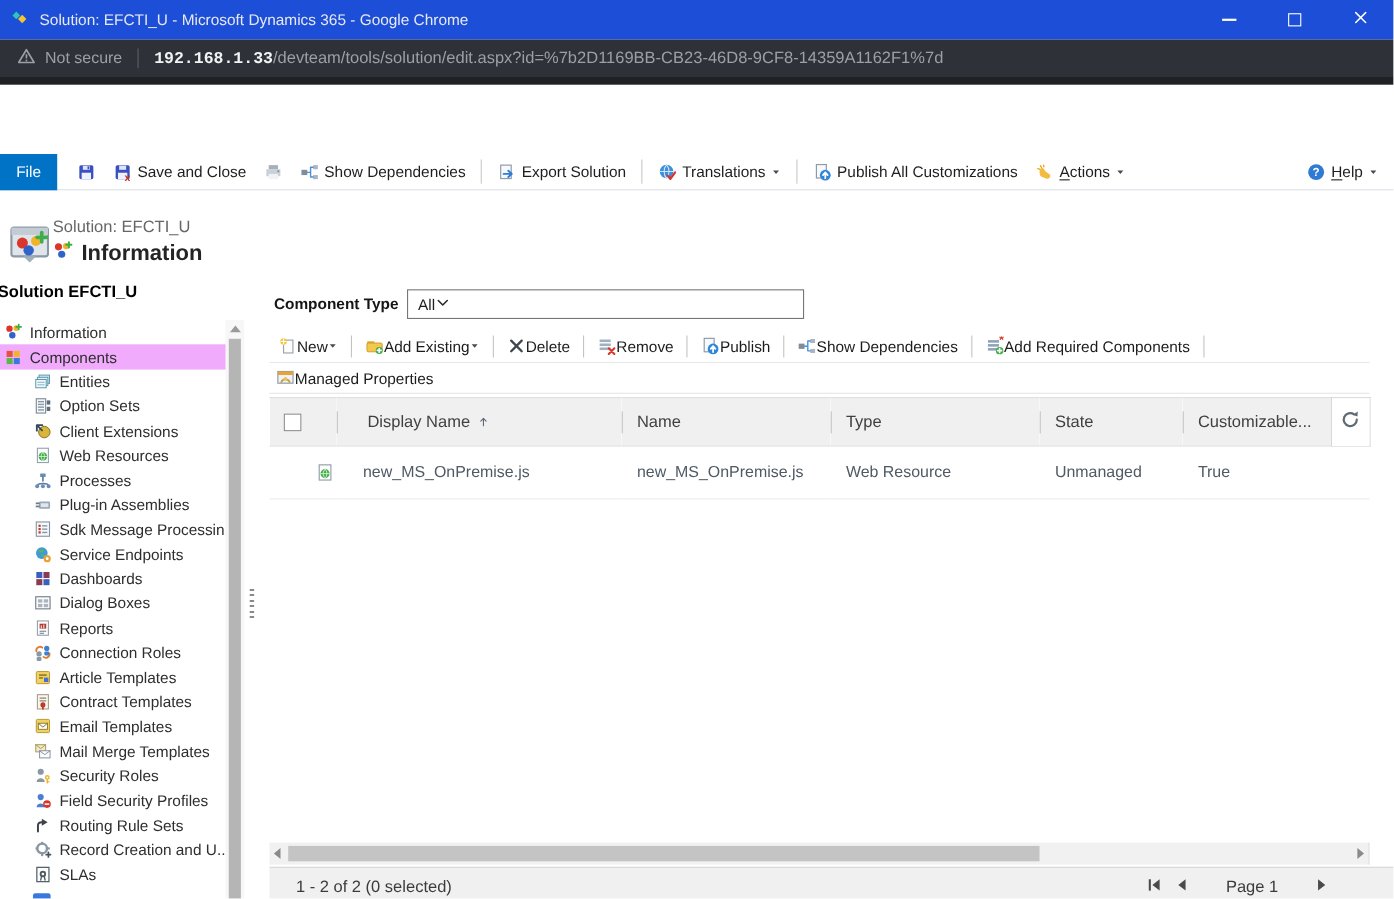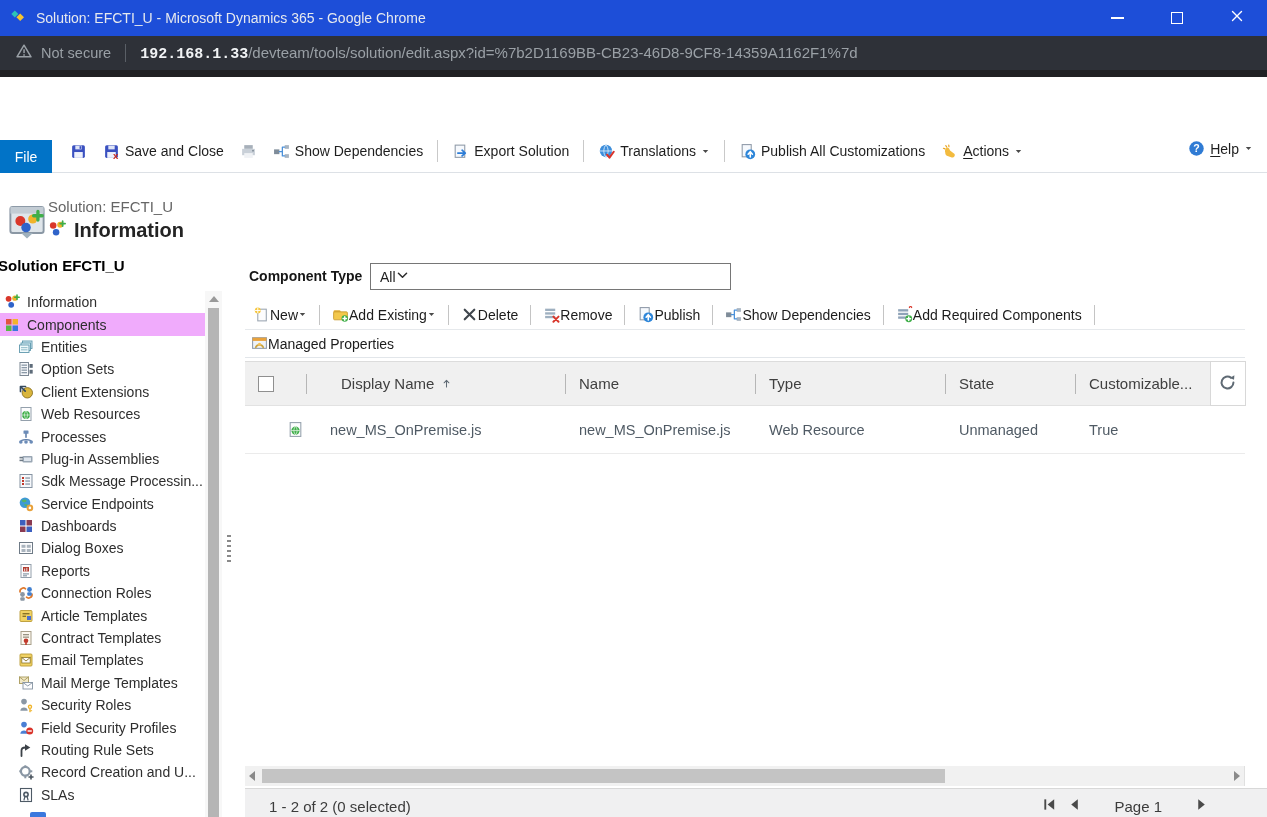--- a/index.html
+++ b/index.html
@@ -20,42 +20,42 @@
   .urlbar{position:absolute;top:36px;left:0;right:0;height:34px;background:#2e3138;
     display:flex;align-items:center;padding-left:16px;color:#9aa0a6;}
   .urlbar .sec{font-size:14.5px;margin-left:9px;}
   .vsep{width:1px;height:18px;background:#5a5f66;margin:0 14px;}
   .url{font-size:15px;color:#9aa0a6;white-space:nowrap;}
   .url b{color:#f1f3f5;font-weight:700;font-family:Liberation Mono, monospace;}
   .blackstrip{position:absolute;top:70px;left:0;right:0;height:7px;background:#202124;}
 
   
   .ribbon{position:absolute;top:140px;left:0;right:0;height:33px;display:flex;
-    align-items:flex-start;border-bottom:1px solid #dde1e6;padding-right:6px;}
+    align-items:center;border-bottom:1px solid #dde1e6;padding-right:6px;}
   .file-tab{width:52px;height:33px;background:#0173c7;color:#fff;font-size:14px;
     display:flex;align-items:center;justify-content:center;flex:0 0 auto;}
   .rb{display:flex;align-items:center;gap:5px;margin:0 8px;font-size:14px;color:#1e1e1e;white-space:nowrap;}
   .rb:first-of-type{margin-left:18px;}
   .rsep{width:1px;height:22px;background:#c9c9c9;margin:0 6px;}
   .rspring{flex:1;}
   .accel{text-decoration:underline;text-underline-offset:2px;}
 
   
   .ph-icon{position:absolute;top:201px;left:8px;}
   .ph-sol{position:absolute;top:198px;left:48px;font-size:15px;color:#666;}
   .ph-row{position:absolute;top:219px;left:48px;display:flex;align-items:center;gap:8px;}
   .ph-title{font-size:20px;font-weight:700;color:#242424;}
 
   
   .sidebar{position:absolute;top:255px;left:0;width:232px;bottom:0;background:#fff;}
   .sb-title{position:absolute;top:2px;left:-2px;font-size:15px;font-weight:700;color:#000;white-space:nowrap;}
   .tree{position:absolute;top:36px;left:0;width:207px;}
   .ti{height:22.4px;display:flex;align-items:center;gap:7px;padding-left:4px;font-size:14px;
     color:#2e2e2e;white-space:nowrap;overflow:hidden;}
-  .ti.lvl1{padding-left:18px;}
+  .ti.lvl1{padding-left:31px;}
   .ti.sel{background:#f0abfc;}
   .ti svg{flex:0 0 auto;}
   .sb-scroll{position:absolute;top:36px;bottom:0;left:205px;width:17px;background:#f7f7f7;}
   .sb-arrow{width:0;height:0;border-left:5px solid transparent;border-right:5px solid transparent;
     border-bottom:6px solid #9a9a9a;margin:5px auto 4px;}
   .sb-thumb{position:absolute;top:17px;left:3px;right:3px;bottom:0;background:#b5b5b5;}
   .splitter{position:absolute;top:280px;left:227px;width:4px;height:28px;
     background:repeating-linear-gradient(to bottom,#8a8a8a 0 2px,transparent 2px 5px);}
   .sb-cut{position:absolute;bottom:0;left:30px;width:16px;height:5px;background:#3b78de;border-radius:2px 2px 0 0;}
 
@@ -73,21 +73,21 @@
 
   .mp-row{position:absolute;top:76px;left:0;right:0;height:27px;display:flex;align-items:center;
     padding-left:6px;font-size:14px;color:#1c1c1c;border-bottom:1px solid #e2e6ea;}
 
   .grid{position:absolute;top:106px;left:0;width:1000px;}
   table{border-collapse:collapse;width:1000px;table-layout:fixed;}
   thead tr{height:44px;background:#f0f0f0;border-top:1px solid #dcdcdc;border-bottom:1px solid #e2e2e2;}
   th{position:relative;font-weight:400;color:#404040;font-size:15px;text-align:left;
     padding-left:14px;vertical-align:middle;white-space:nowrap;overflow:hidden;}
   th .csep{position:absolute;left:0;top:12px;width:1px;height:20px;background:#b6b6b6;}
-  th.dn{padding-left:35px;}
+  th.dn{padding-left:28px;}
   th .hlb{display:inline-flex;align-items:center;gap:7px;}
   th.refresh-cell{background:#fff;border:1px solid #d8d8d8;padding:0;text-align:center;}
   .checkbox{width:16px;height:16px;border:1px solid #8f8f8f;background:#fff;margin-left:13px;}
   tbody tr{height:47px;border-bottom:1px solid #ebebeb;}
   td{font-size:14.5px;color:#4f5a64;padding-left:14px;vertical-align:middle;
     white-space:nowrap;overflow:hidden;}
   td.icn{display:flex;align-items:center;justify-content:flex-end;height:47px;padding:0 2px 0 0;}
   td.dn{padding-left:24px;}
 
   .hscroll{position:absolute;top:511px;left:0;width:1000px;height:20px;background:#f1f1f1;

